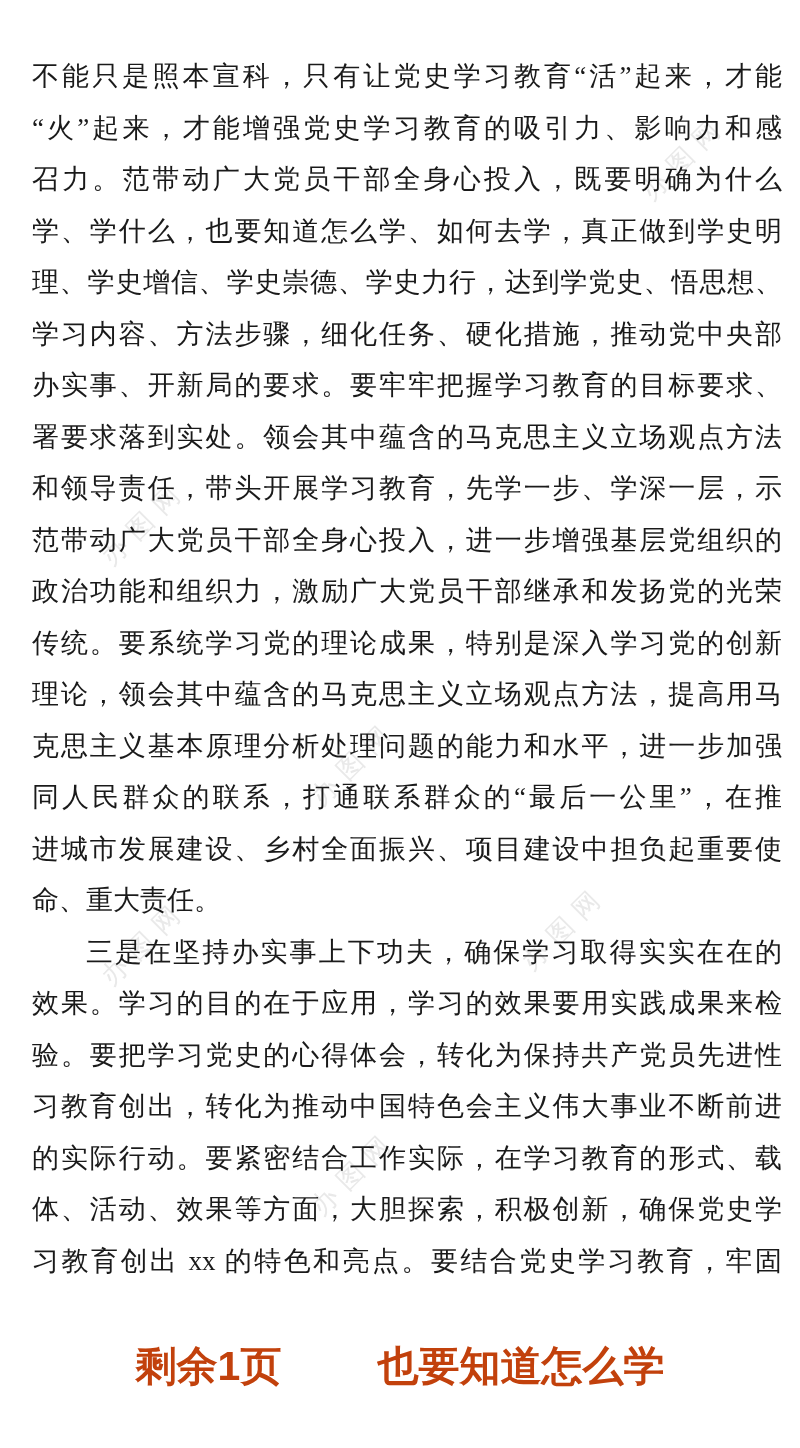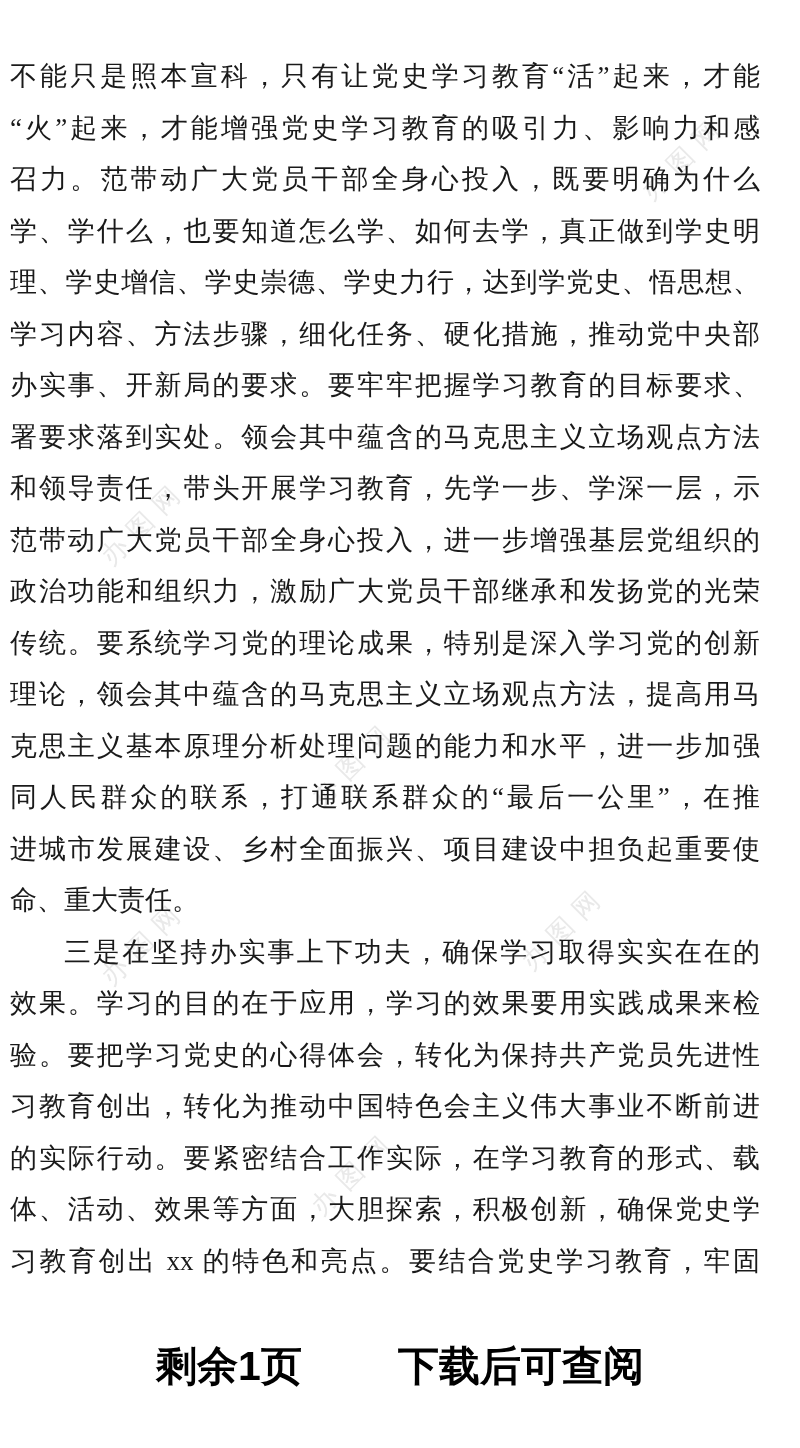--- a/index.html
+++ b/index.html
@@ -25,21 +25,21 @@
   .wm:nth-of-type(1) { left:  90px; top: 505px; }
   .wm:nth-of-type(2) { left: 300px; top: 745px; }
   .wm:nth-of-type(3) { left: 510px; top: 910px; }
   .wm:nth-of-type(4) { left:  90px; top: 925px; }
   .wm:nth-of-type(5) { left: 300px; top: 1155px; }
   .wm:nth-of-type(6) { left: 630px; top: 140px; }
 
   
   .textblock {
     position: absolute;
-    left: 10px;
+    left: 32px;
     top: 51px;
     width: 750px;
   }
   .line {
     font-family: "Liberation Serif", "DejaVu Serif", serif;
     font-size: 27px;
     color: #1a1a1a;
     height: 51.5px;
     line-height: 51.5px;
     text-align: justify;
@@ -54,21 +54,21 @@
     position: absolute;
     left: 0;
     top: 1342px;
     width: 100%;
     display: flex;
     justify-content: center;
     gap: 96px;
     font-family: "Liberation Sans", "DejaVu Sans", sans-serif;
     font-weight: bold;
     font-size: 41px;
-    color: #000000;
+    color: #c2410c;
     line-height: 1.2;
   }
 </style>
 </head>
 <body>
 
 <div class="page">
 
   <div class="watermarks">
     <span class="wm">办图网</span>
@@ -101,16 +101,16 @@
     <div class="line">效果。学习的目的在于应用，学习的效果要用实践成果来检</div>
     <div class="line">验。要把学习党史的心得体会，转化为保持共产党员先进性</div>
     <div class="line">习教育创出，转化为推动中国特色会主义伟大事业不断前进</div>
     <div class="line">的实际行动。要紧密结合工作实际，在学习教育的形式、载</div>
     <div class="line">体、活动、效果等方面，大胆探索，积极创新，确保党史学</div>
     <div class="line">习教育创出 xx 的特色和亮点。要结合党史学习教育，牢固</div>
   </div>
 
   <div class="footer">
     <span>剩余1页</span>
-    <span>下载后可查阅</span>
+    <span>也要知道怎么学</span>
   </div>
 
 </div>
 
 </body></html>

